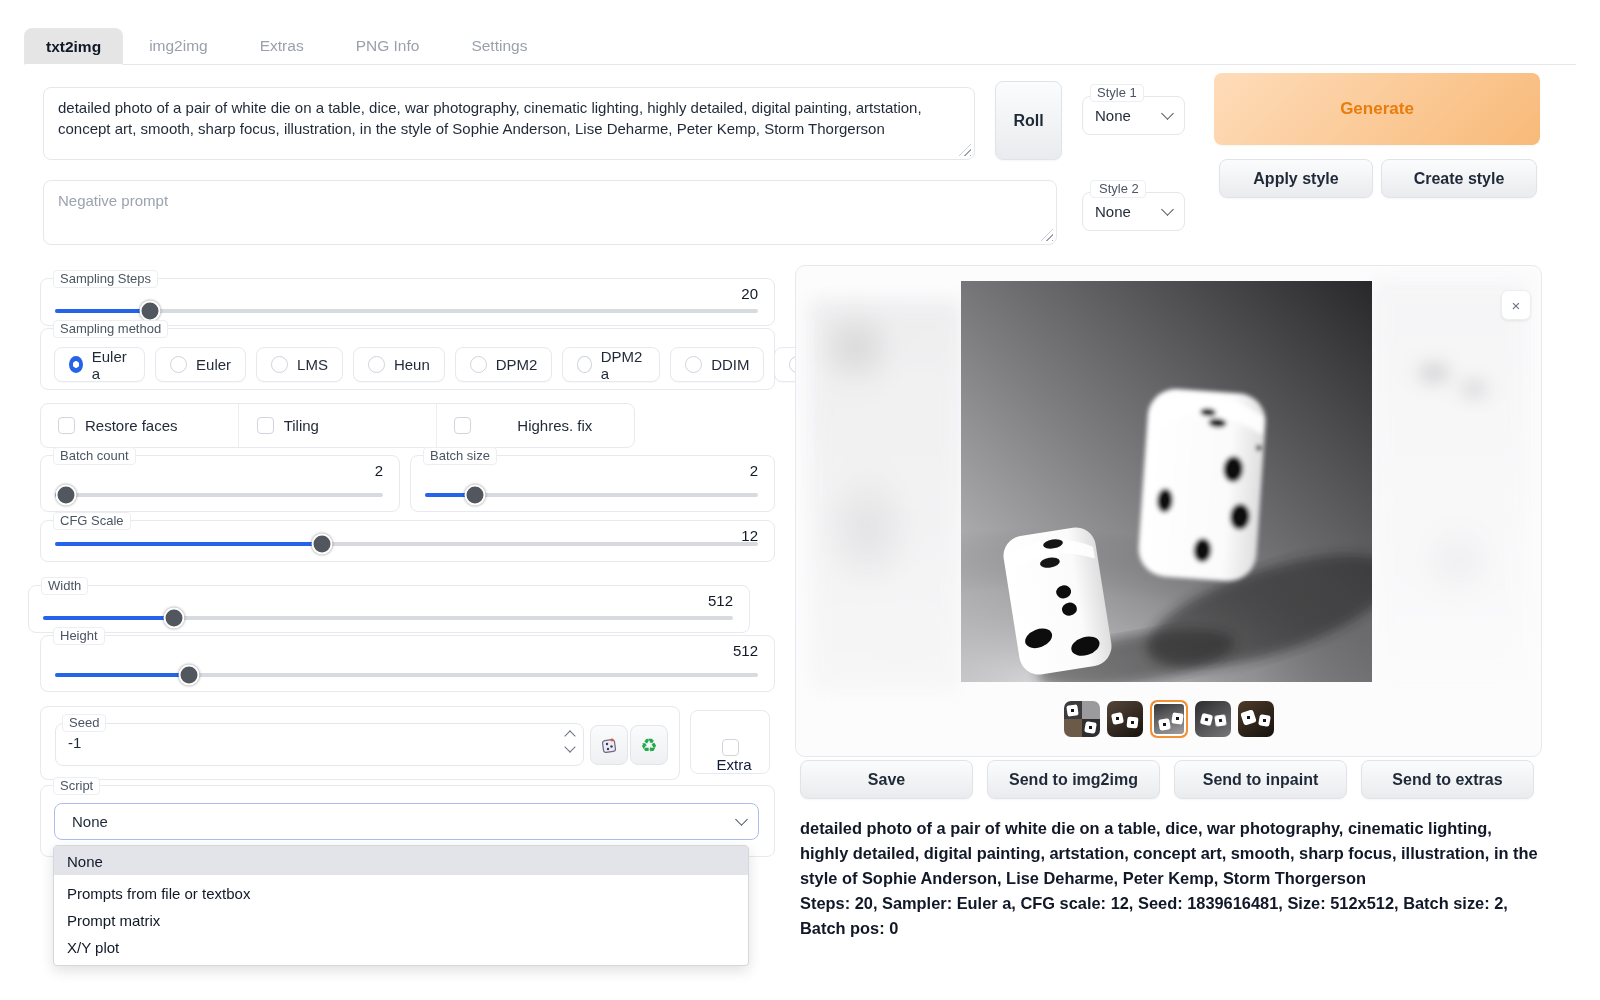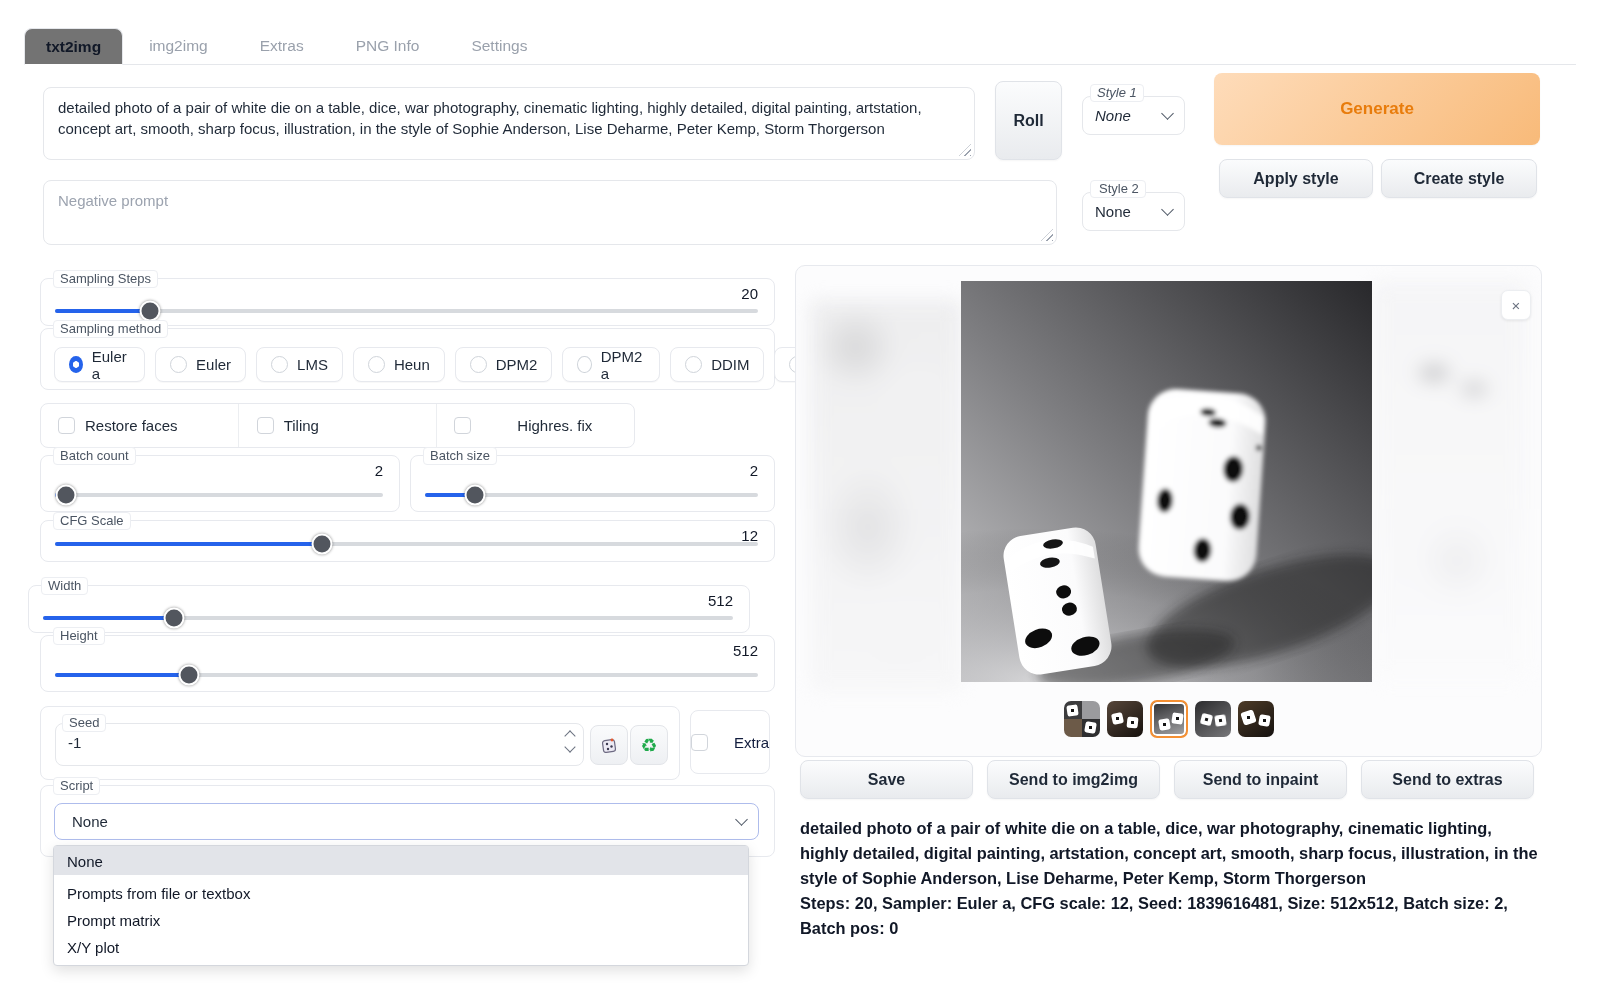--- a/index.html
+++ b/index.html
@@ -6,21 +6,21 @@
   .app{position:relative;width:1600px;height:1000px;background:#fff;
        font-family:"Liberation Sans",sans-serif;color:#1f2937;overflow:hidden;}
   .abs{position:absolute;}
 
   
   .tabbar{position:absolute;left:24px;top:27px;width:1552px;height:37px;
           border-bottom:1px solid #e5e7eb;display:flex;align-items:flex-end;}
   .tab{display:flex;align-items:center;height:37px;padding:0 26px;font-size:15.5px;
        color:#9aa1ac;cursor:pointer;box-sizing:border-box;}
   .tab.active{border:1px solid #e5e7eb;border-bottom:1px solid #fff;margin-bottom:-1px;
-       border-radius:8px 8px 0 0;background:#737373;color:#111827;font-weight:700;padding:8px 21px;}
+       border-radius:8px 8px 0 0;background:#e5e5e5;color:#111827;font-weight:700;padding:8px 21px;}
 
   
   textarea{box-sizing:border-box;border:1px solid #e5e7eb;border-radius:8px;background:#fff;
        font-family:"Liberation Sans",sans-serif;font-size:15px;line-height:21px;color:#1f2937;
        padding:9px 14px;resize:none;outline:none;}
   textarea::placeholder{color:#9ca3af;}
   .grip{position:absolute;width:12px;height:12px;
        background:repeating-linear-gradient(135deg,#9ca3af 0 1px,transparent 1px 4px);
        clip-path:polygon(100% 0,100% 100%,0 100%);}
 
@@ -123,21 +123,21 @@
   </div>
 
   <textarea class="abs" style="left: 43px; top: 87px; width: 932px; height: 73px;">detailed photo of a pair of white die on a table, dice, war photography, cinematic lighting, highly detailed, digital painting, artstation, concept art, smooth, sharp focus, illustration, in the style of Sophie Anderson, Lise Deharme, Peter Kemp, Storm Thorgerson</textarea>
   <span class="grip" style="left:959px;top:144px;"></span>
 
   <textarea class="abs" style="left: 43px; top: 180px; width: 1014px; height: 65px;" placeholder="Negative prompt"></textarea>
   <span class="grip" style="left:1041px;top:229px;"></span>
 
   <div class="btn abs" style="left:995px;top:81px;width:67px;height:79px;">Roll</div>
 
-  <div class="abs" style="left:1082px;top:96px;width:103px;height:39px;font-style:italic;">
+  <div class="abs" style="left:1082px;top:96px;width:103px;height:39px;">
     <span class="chip" style="left:8px;top:-12px;">Style 1</span>
     <div class="select" style="width:103px;height:39px;">
       <span>None</span>
       <span class="chev"></span>
     </div>
   </div>
 
   <div class="abs" style="left:1082px;top:192px;width:103px;height:39px;">
     <span class="chip" style="left:8px;top:-12px;padding-left:8px;">Style 2</span>
     <div class="select" style="width:103px;height:39px;">
@@ -271,21 +271,21 @@
         <circle cx="8" cy="9" r="1.2" fill="#3b3950"></circle>
         <circle cx="12.5" cy="11.5" r="1.2" fill="#3b3950"></circle>
         <circle cx="9" cy="14" r="1.2" fill="#3b3950"></circle>
         <circle cx="13" cy="5" r="1.4" fill="#e4572e"></circle>
       </svg>
     </div>
     <div class="iconbtn" style="left:589px;top:18px;">
       <span style="color:#1faa4b;font-size:19px;line-height:1;">♻</span>
     </div>
   </div>
-  <div class="card" style="left:690px;top:710px;width:80px;height:64px;display:flex;align-items:center;justify-content:space-between;">
+  <div class="card" style="left:690px;top:710px;width:80px;height:64px;display:flex;align-items:center;justify-content:flex-end;flex-direction:column;">
     <span class="cb"></span>
     <span class="cblabel" style="margin-left:8px;color:#111c3d;">Extra</span>
   </div>
 
   <div class="card" style="left:40px;top:785px;width:735px;height:72px;">
     <span class="chip">Script</span>
     <div class="select" style="position:absolute;left:13px;top:17px;width:705px;height:37px;border:1px solid #aebcec;">
       <span style="padding-left:5px;">None</span>
       <span class="chev"></span>
     </div>

